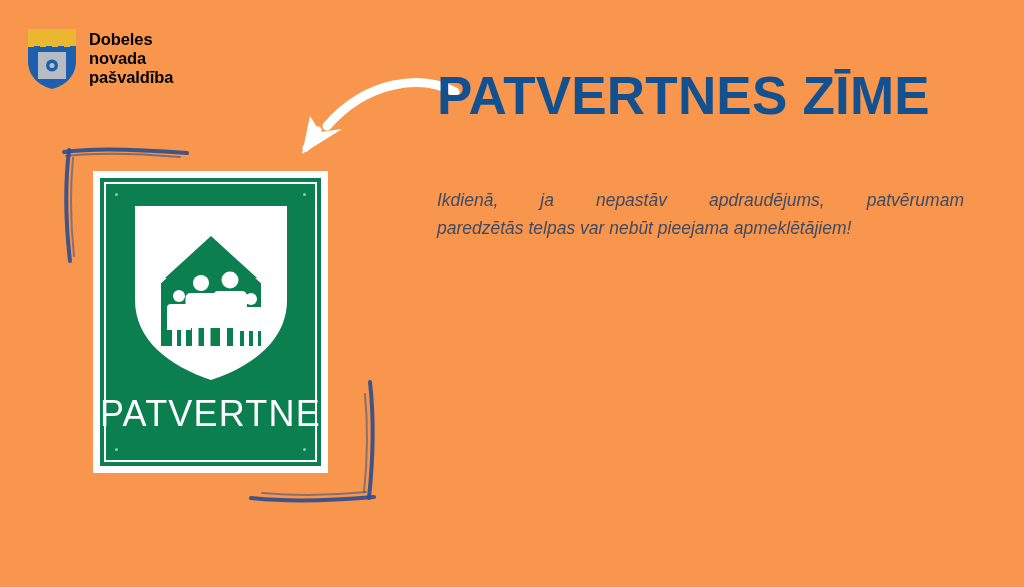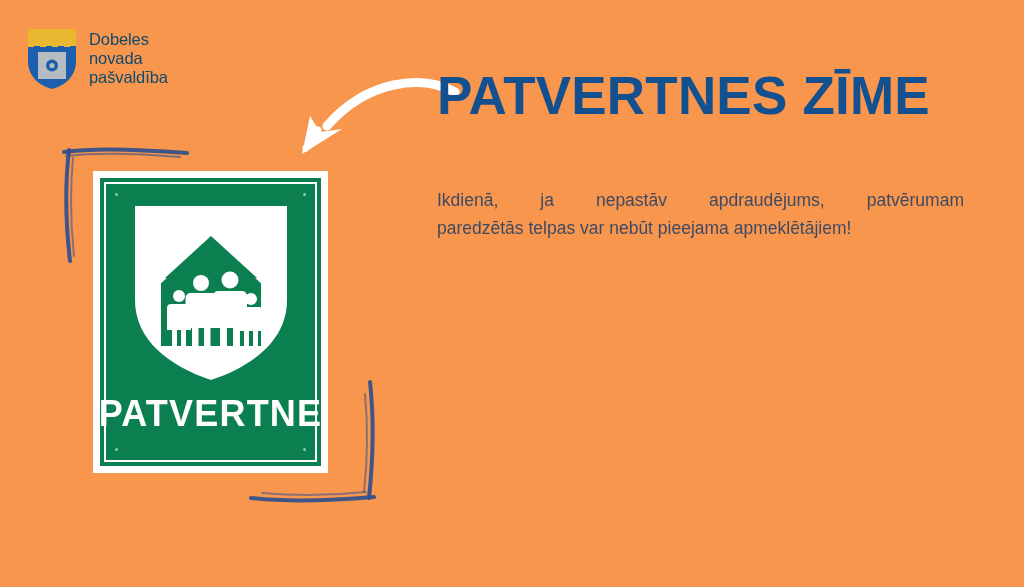--- a/index.html
+++ b/index.html
@@ -32,24 +32,24 @@
     gap: 11px;
   }
   .crest {
     width: 52px;
     height: 64px;
     flex: 0 0 auto;
     display: block;
   }
   .logo-text {
     padding-top: 3px;
-    color: #0c4a6e;
+    color: #000000;
     font-size: 16.5px;
     line-height: 1.16;
-    font-weight: 400;
+    font-weight: 700;
     letter-spacing: -0.1px;
     white-space: pre-line;
   }
 
   
   .bracket {
     position: absolute;
     pointer-events: none;
   }
   .bracket-tl { left: 60px;  top: 144px; width: 130px; height: 120px; }
@@ -102,21 +102,21 @@
 
   .sign-symbol {
     width: 160px;
     height: 178px;
     margin-top: 20px;
     display: block;
   }
   .sign-caption {
     color: #ffffff;
     font-size: 36px;
-    font-weight: 700;
+    font-weight: 400;
     letter-spacing: 1.2px;
     margin-top: 14px;
     line-height: 1;
   }
 
   
   .right-col {
     position: absolute;
     left: 437px;
     top: 48px;
@@ -144,20 +144,21 @@
   .lede b {
     color: #12508f;
     font-weight: 700;
   }
   .footnote {
     margin: 0;
     padding-top: 62px;
     color: #3e4a63;
     font-size: 17.5px;
     line-height: 1.62;
+    font-style: italic;
     font-weight: 500;
     text-align: justify;
     max-width: 527px;
   }
   .footnote > span { display: block; }
   .footnote .just {
     text-align: justify;
     text-align-last: justify;
   }
 </style>

